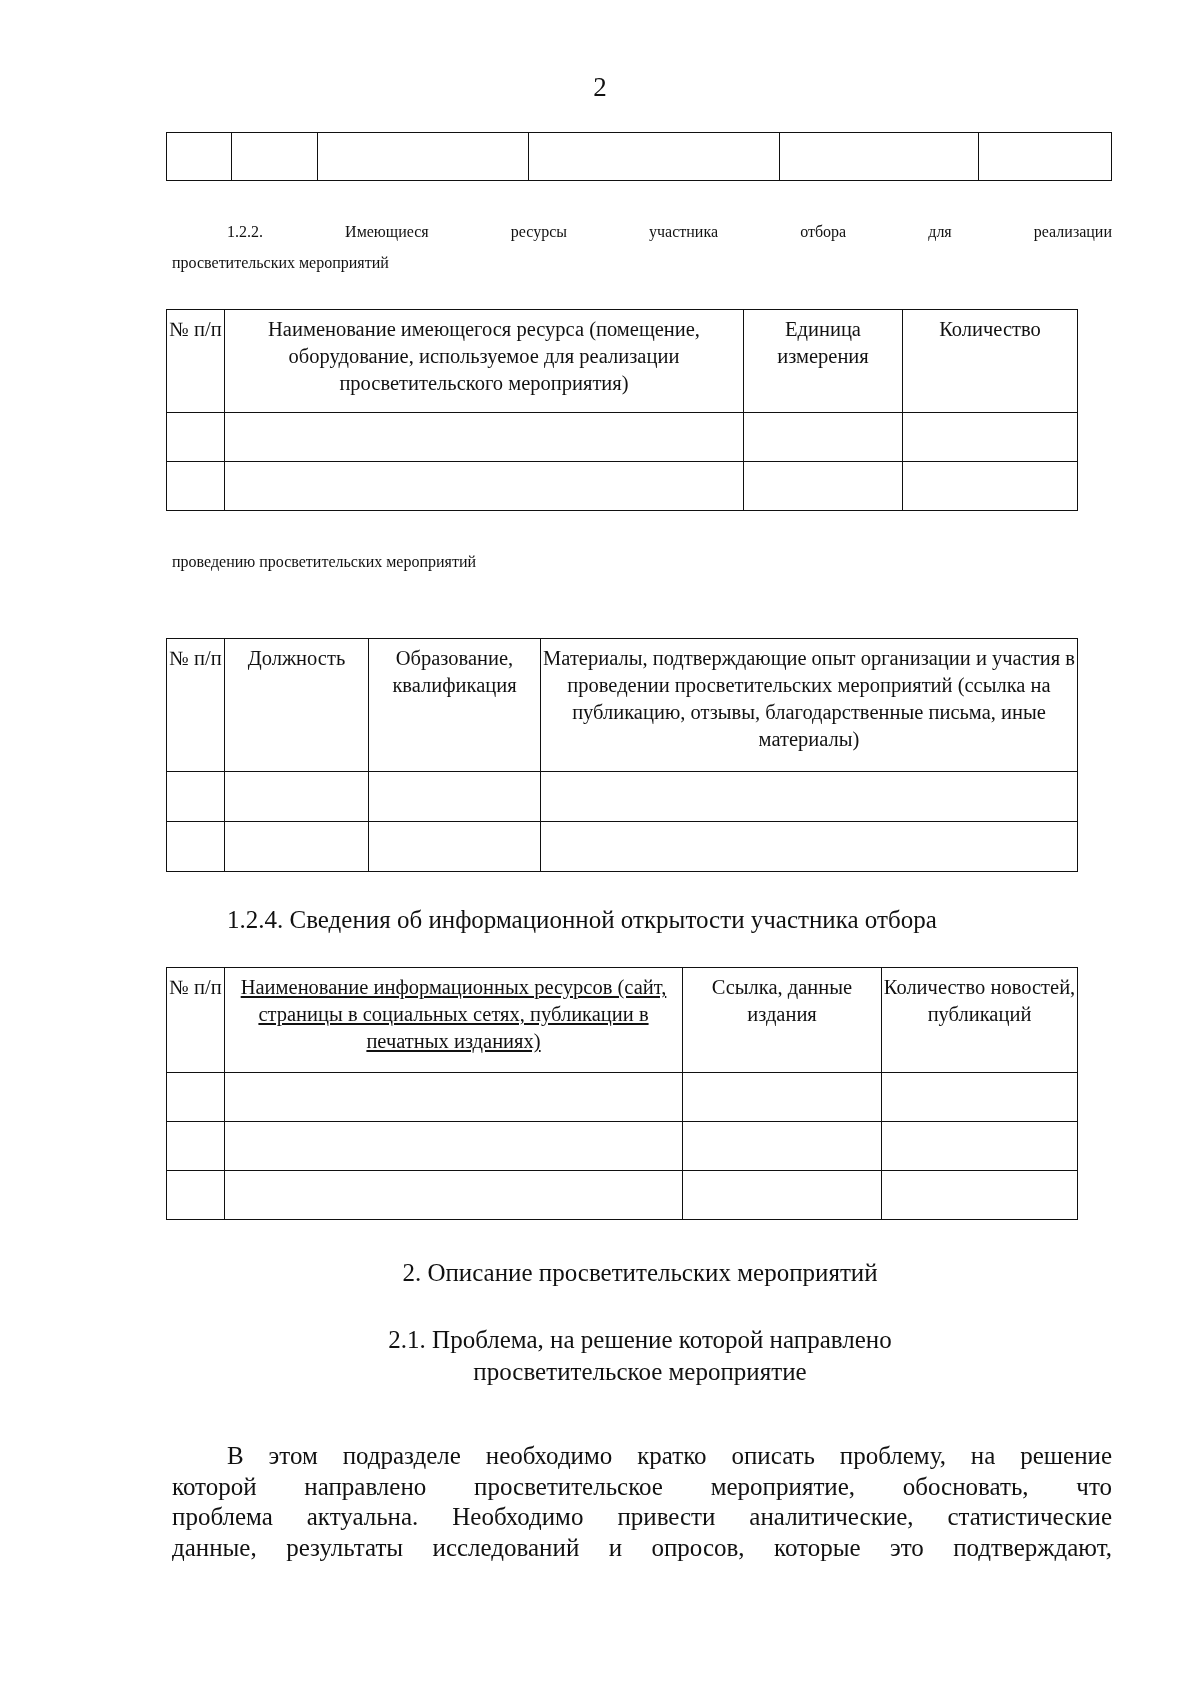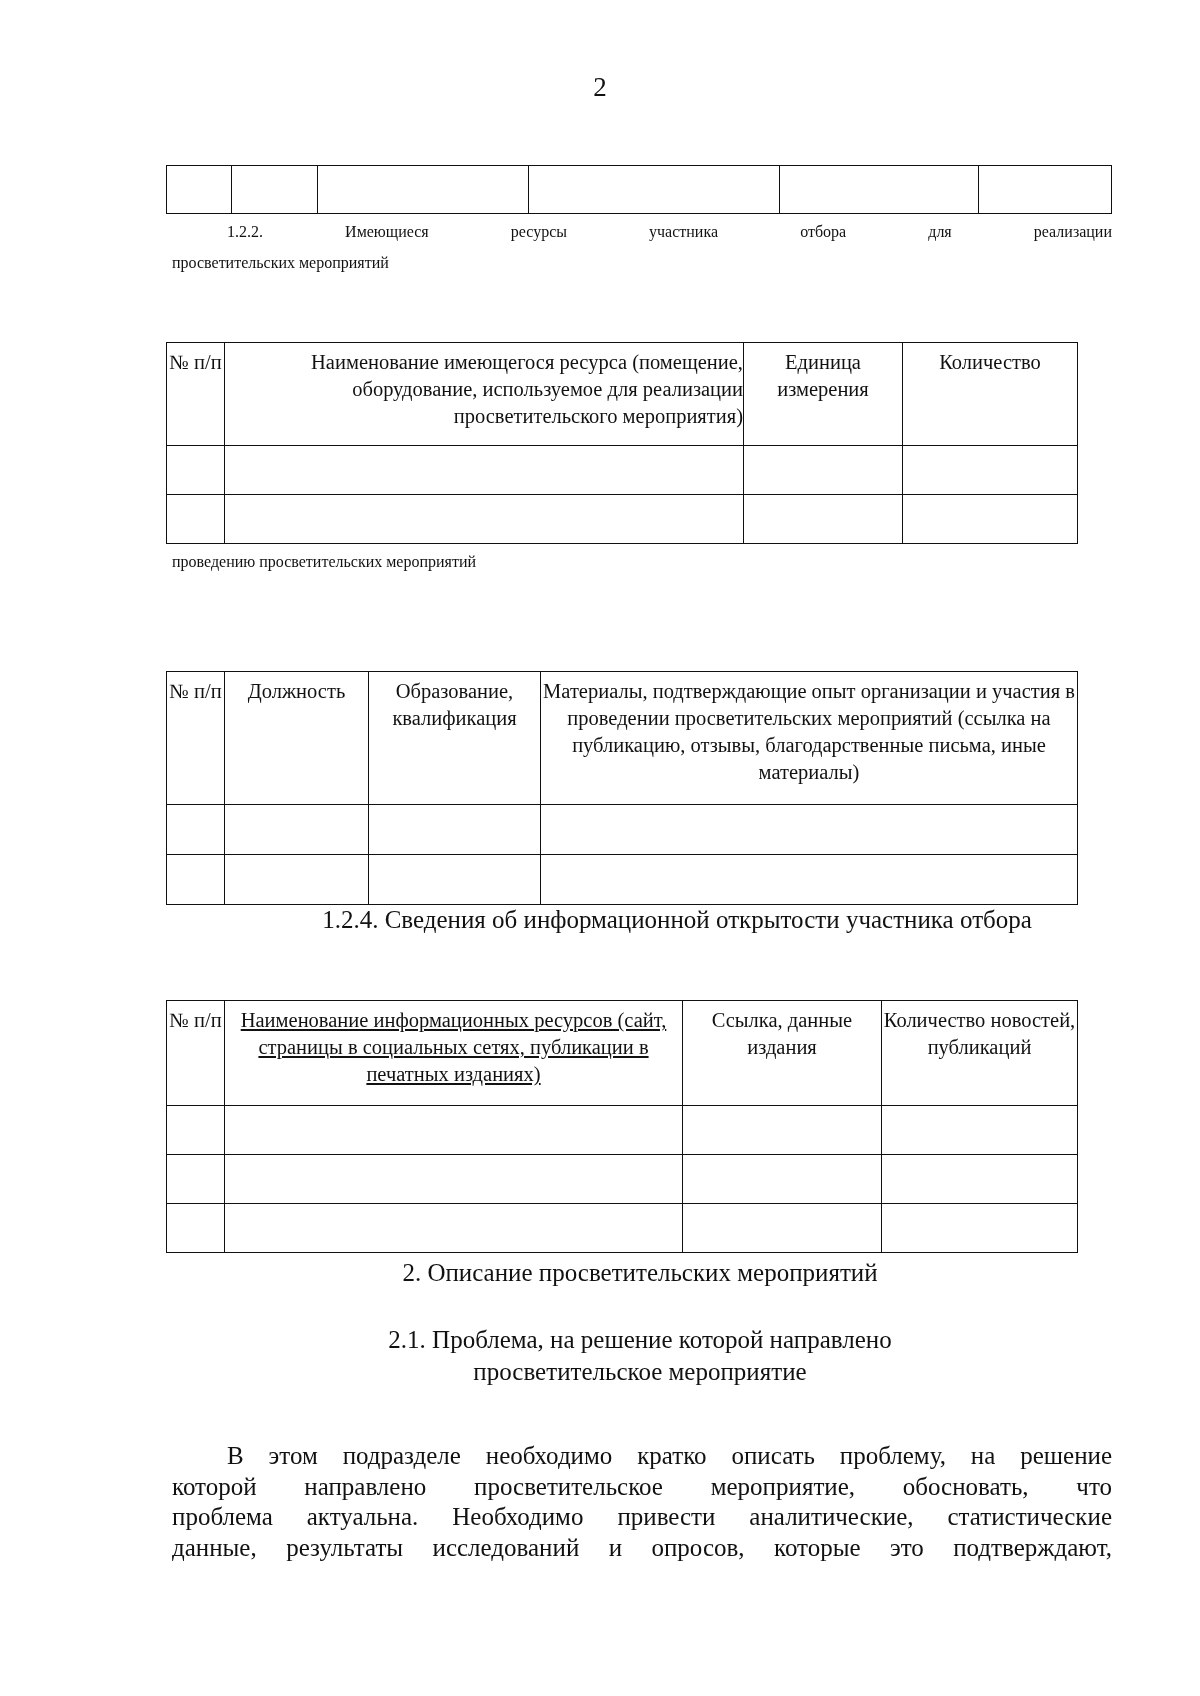--- a/index.html
+++ b/index.html
@@ -1,20 +1,20 @@
 <!DOCTYPE html>
 <html><head>
   <meta charset="utf-8">
   <style>
     html, body { margin: 0; padding: 0; background: #ffffff; }
     body { width: 1200px; height: 1696px; position: relative; overflow: hidden;
            font-family: "Liberation Serif", "DejaVu Serif", serif; color: #111; }
     .page-num { position: absolute; top: 72px; left: 0; width: 1200px; text-align: center;
                 font-size: 27px; }
-    table { position: absolute; border-collapse: collapse; table-layout: fixed; margin-top: 33px; }
+    table { position: absolute; border-collapse: collapse; table-layout: fixed; }
     td, th { border: 1.6px solid #111; padding: 0; font-weight: normal; vertical-align: top;
              text-align: center; font-size: 20.5px; line-height: 27px; }
     th { padding-top: 6px; }
     .heading-justify { position: absolute; left: 172px; width: 940px; font-size: 16px;
                        line-height: 31px; text-align: justify; text-align-last: left; }
     .heading-justify .first { display: block; text-align: justify; text-align-last: justify;
                               text-indent: 55px; }
     .centered { position: absolute; left: 0; width: 1200px; text-align: center; font-size: 25px;
                 line-height: 32px; }
     .para { position: absolute; left: 172px; width: 940px; font-size: 25px; line-height: 30.5px; }
@@ -41,21 +41,21 @@
 
 <div class="heading-justify" style="top:216px;">
   <span class="first">1.2.2. Имеющиеся ресурсы участника отбора для реализации</span>
   <span>просветительских мероприятий</span>
 </div>
 
 <table style="left:166px; top:309px; width:912px;">
   <tbody>
       <tr style="height:103px;">
     <th style="width:57px;">№ п/п</th>
-    <th style="width:518px;text-align:right;">Наименование имеющегося ресурса (помещение, оборудование, используемое для реализации просветительского мероприятия)</th>
+    <th style="width:518px;">Наименование имеющегося ресурса (помещение, оборудование, используемое для реализации просветительского мероприятия)</th>
     <th style="width:158px;text-align:center;">Единица измерения</th>
     <th>Количество</th>
   </tr>
   <tr style="height:49px;">
     <td></td>
         <td></td>
     <td></td>
         <td></td>
   </tr>
   <tr style="height:49px;">
@@ -87,21 +87,21 @@
   </tr>
   <tr style="height:50px;">
     <td></td>
         <td></td>
     <td></td>
         <td></td>
   </tr>
 </tbody>
   </table>
 
-<div class="centered" style="top:904px; left:227px; width:900px; text-align:center;">1.2.4. Сведения об информационной открытости участника отбора</div>
+<div class="centered" style="top:904px; left:227px; width:900px; text-align:left;">1.2.4. Сведения об информационной открытости участника отбора</div>
 
 <table style="left:166px; top:967px; width:912px;">
   <tbody>
       <tr style="height:105px;">
     <th style="width:57px;">№ п/п</th>
     <th style="width:457px;text-decoration:underline;">Наименование информационных ресурсов (сайт, страницы в социальных сетях, публикации в печатных изданиях)</th>
     <th style="width:198px;">Ссылка, данные издания</th>
     <th>Количество новостей, публикаций</th>
   </tr>
   <tr style="height:49px;">

